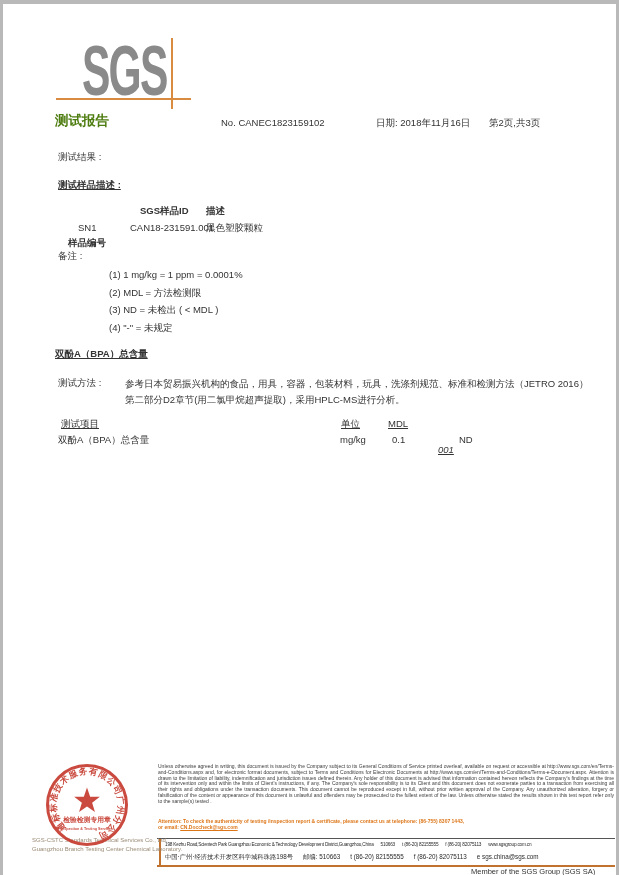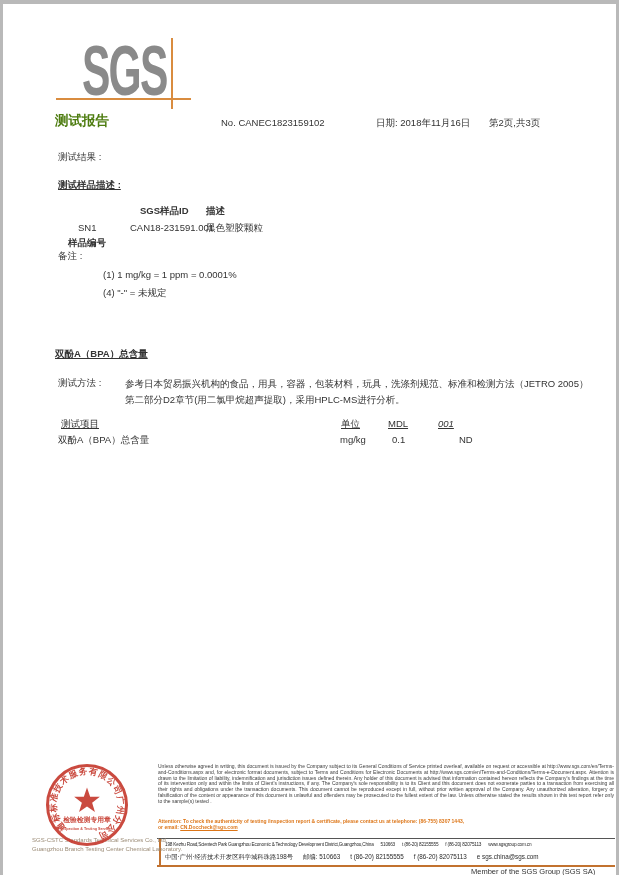--- a/index.html
+++ b/index.html
@@ -7,21 +7,21 @@
     width:619px;height:875px;position:relative;overflow:hidden;
     background:#b9b9b9;
     font-family:"Liberation Sans","DejaVu Sans",sans-serif;
     color:#333;
   }
   .page{position:absolute;left:3px;top:4px;width:613px;height:871px;background:#ffffff;}
   .abs{position:absolute;white-space:nowrap;}
   .fs{font-size:9.5px;}
   .b{font-weight:bold;}
   .u{text-decoration:underline;}
-  .it{font-style:italic;}
+  .it{font-style:italic;margin-top:26px;}
   
   .logo-text{
     position:absolute;left:79px;top:31px;
     font-size:71px;line-height:1;font-weight:bold;color:#8a8a8a;
     letter-spacing:-3px;transform:scaleX(0.60);transform-origin:0 0;
   }
   .logo-hline{position:absolute;left:53px;top:94px;width:135px;height:2px;background:#d98c3f;}
   .logo-vline{position:absolute;left:168px;top:34px;width:2px;height:71px;background:#d98c3f;}
   .doc-title{position:absolute;left:52px;top:108px;font-size:13.5px;font-weight:bold;color:#4d7c0f;}
   
@@ -70,28 +70,30 @@
   <div>
     <span class="abs fs b" style="left:65px;top:201px;margin-top:32px;">样品编号</span>
     <span class="abs fs b" style="left:137px;top:201px;">SGS样品ID</span>
     <span class="abs fs b" style="left:203px;top:201px;text-align:right;">描述</span>
     <span class="abs fs" style="left:75px;top:218px;">SN1</span>
     <span class="abs fs" style="left:127px;top:218px;">CAN18-231591.001</span>
     <span class="abs fs" style="left:203px;top:218px;">黑色塑胶颗粒</span>
   </div>
 
   <div class="abs fs" style="left:55px;top:246px;">备注 :</div>
-  <div class="abs fs" style="left:100px;top:262px;line-height:17.5px;">
+  <div class="abs fs" style="left:106px;top:262px;line-height:17.5px;">
     <div>(1) 1 mg/kg = 1 ppm = 0.0001%</div>
+    <div>(2) MDL = 方法检测限</div>
+    <div>(3) ND = 未检出 ( &lt; MDL )</div>
     <div>(4) "-" = 未规定</div>
   </div>
 
   <div class="abs fs b u" style="left:52px;top:344px;">双酚A（BPA）总含量</div>
   <div class="abs fs" style="left:55px;top:373px;">测试方法 :</div>
-  <div class="abs fs" style="left:122px;top:372px;width:470px;line-height:15.5px;white-space:normal;">参考日本贸易振兴机构的食品，用具，容器，包装材料，玩具，洗涤剂规范、标准和检测方法（JETRO 2005）第二部分D2章节(用二氯甲烷超声提取)，采用HPLC-MS进行分析。</div>
+  <div class="abs fs" style="left:122px;top:372px;width:470px;line-height:15.5px;white-space:normal;">参考日本贸易振兴机构的食品，用具，容器，包装材料，玩具，洗涤剂规范、标准和检测方法（JETRO 2016）第二部分D2章节(用二氯甲烷超声提取)，采用HPLC-MS进行分析。</div>
 
   <div>
     <span class="abs fs u" style="left:58px;top:414px;">测试项目</span>
     <span class="abs fs u" style="left:338px;top:414px;">单位</span>
     <span class="abs fs u" style="left:385px;top:414px;">MDL</span>
     <span class="abs fs u it" style="left:435px;top:414px;">001</span>
     <span class="abs fs" style="left:55px;top:430px;">双酚A（BPA）总含量</span>
     <span class="abs fs" style="left:337px;top:430px;">mg/kg</span>
     <span class="abs fs" style="left:389px;top:430px;">0.1</span>
     <span class="abs fs" style="left:456px;top:430px;">ND</span>

